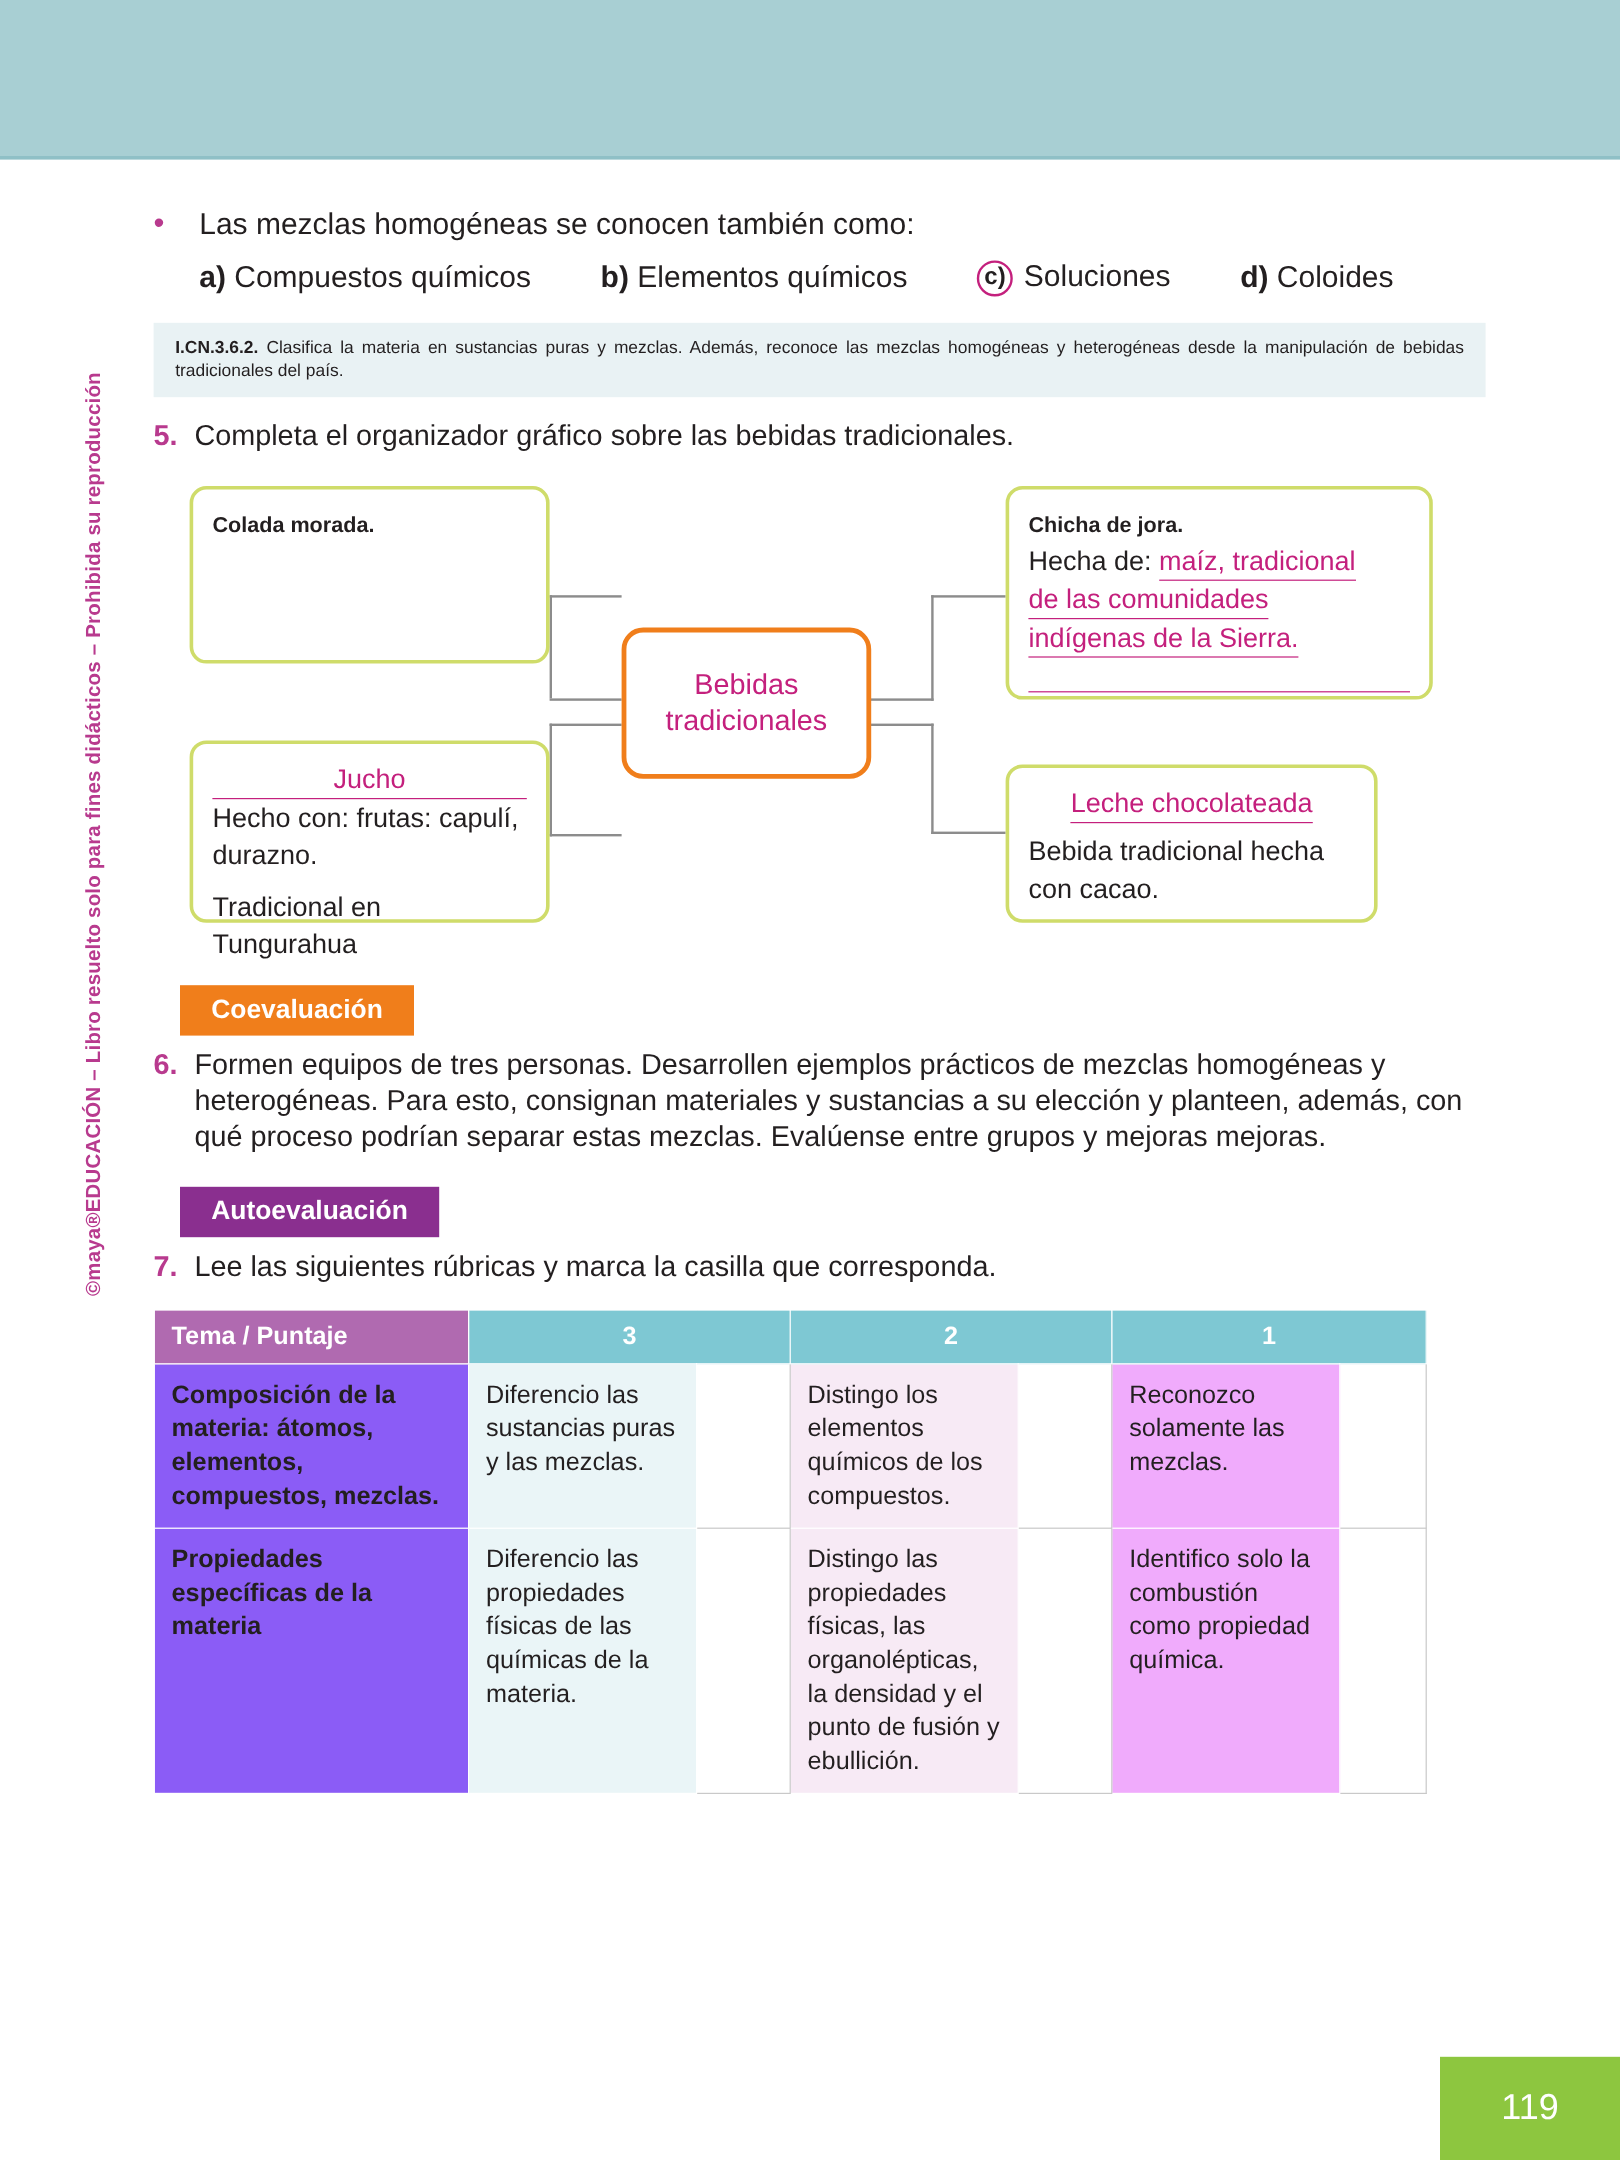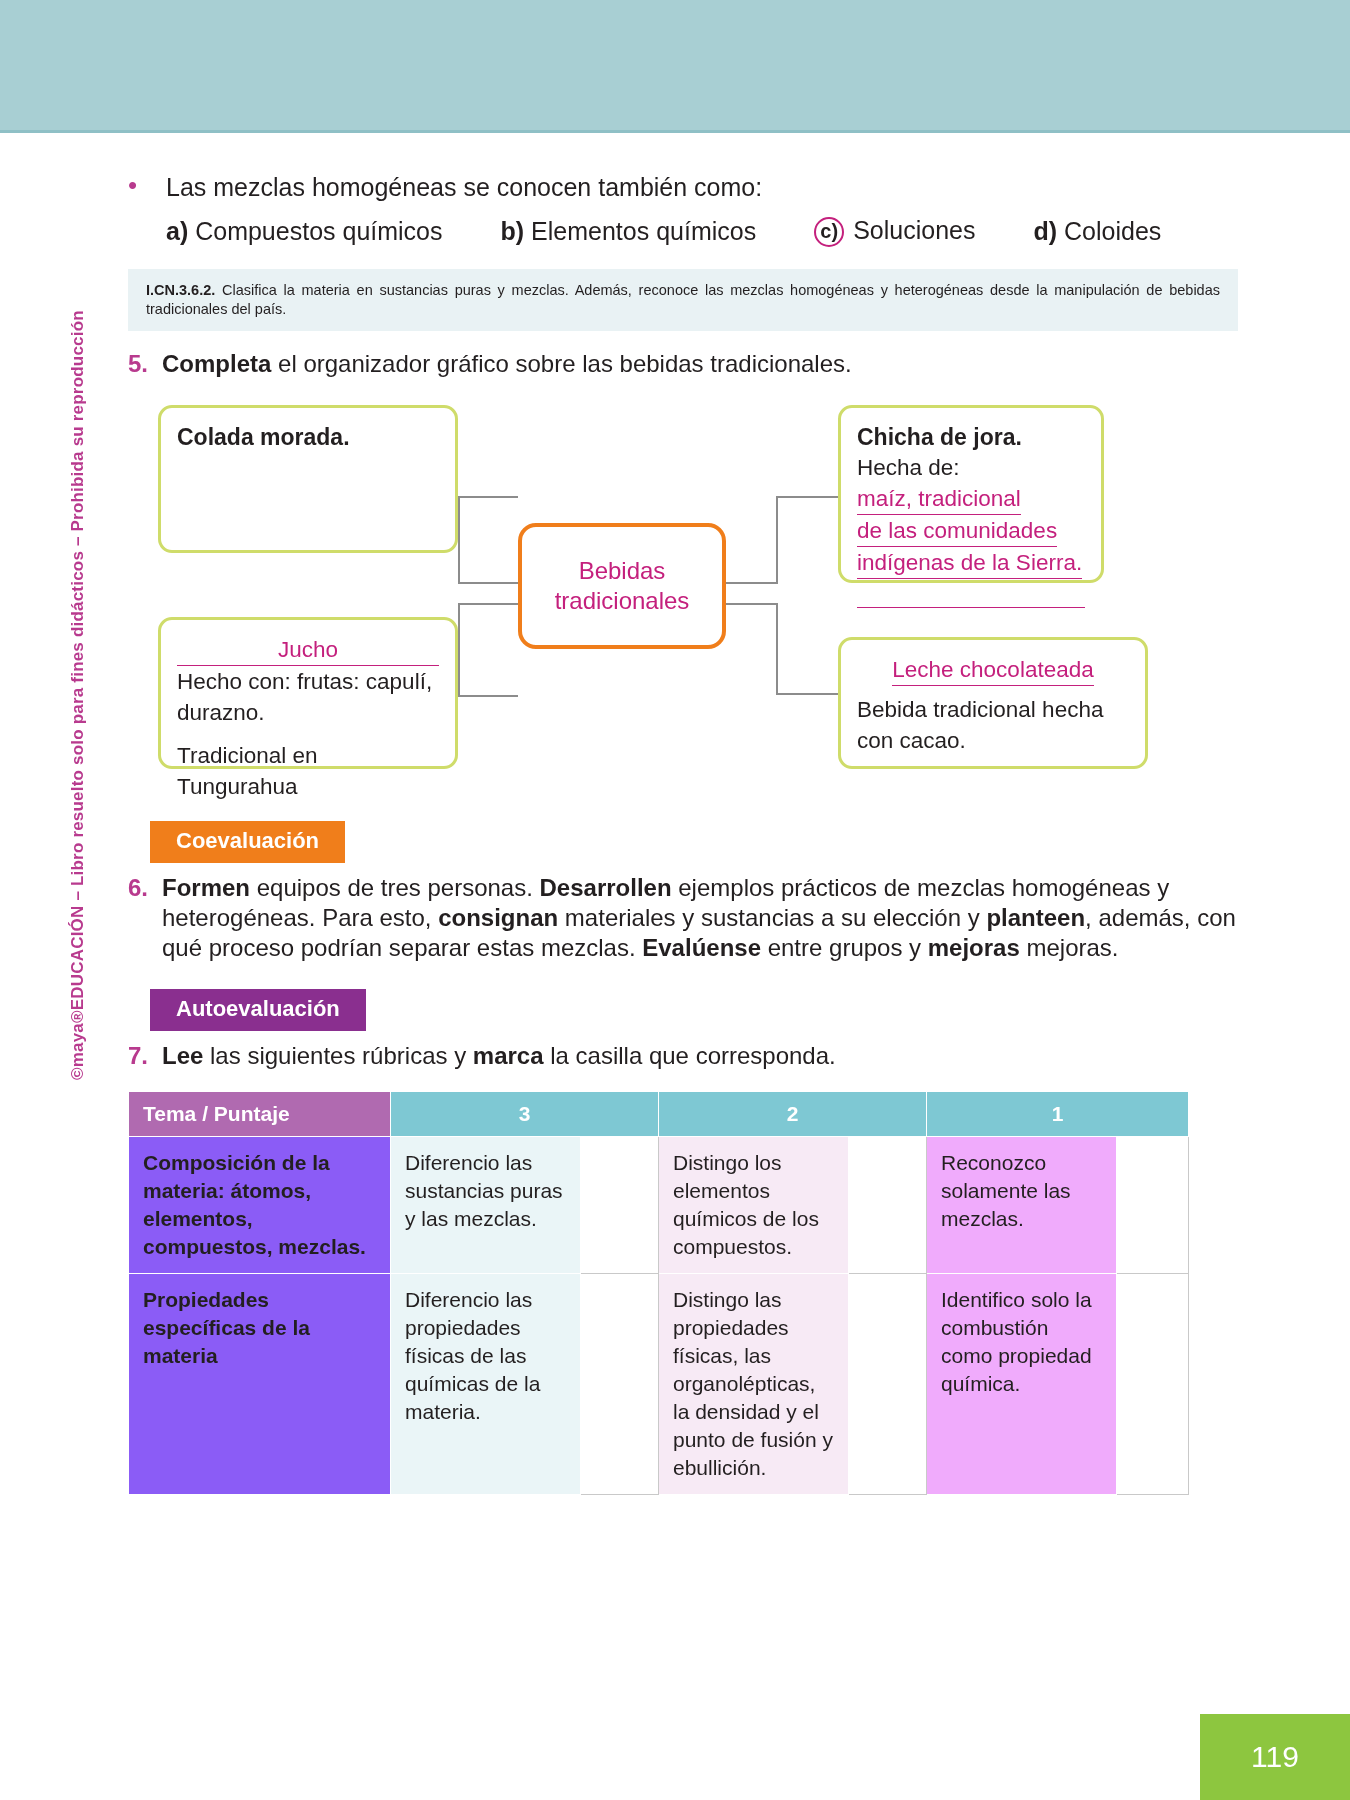--- a/index.html
+++ b/index.html
@@ -37,29 +37,29 @@
   
   .indicator{
     margin-top:22px;background:#e9f2f4;padding:12px 18px 12px 18px;
     font-size:14.5px;line-height:19px;color:#231f20;text-align:justify;
   }
   .indicator b{font-weight:bold;}
 
   
   .instr{display:flex;margin-top:18px;font-size:24px;line-height:30px;}
   .instr .num{color:#b83a8e;font-weight:bold;width:34px;flex:none;}
-  .instr .txt b{font-weight:bold;}
+  .instr .txt b{font-weight:normal;}
 
   
   .diagram{position:relative;height:400px;margin-top:16px;}
   .node{
     position:absolute;border:3px solid #cfdc6a;border-radius:14px;background:#ffffff;
     box-sizing:border-box;padding:14px 16px;
   }
-  .node .title{font-size:23px;line-height:30px;color:#231f20;font-weight:bold;}
+  .node .title{font-size:18px;line-height:30px;color:#231f20;font-weight:bold;}
   .node p{margin:0;font-size:22.5px;line-height:31px;color:#231f20;}
   .ans{color:#c4207d;}
   .ul{border-bottom:1.6px solid #c4207d;display:inline-block;}
   .blankline{display:block;border-bottom:1.6px solid #c4207d;height:28px;}
   .center-node{
     position:absolute;left:390px;top:128px;width:200px;height:118px;
     border:4px solid #f07e1b;border-radius:18px;background:#fff;
     display:flex;align-items:center;text-align:center;
     color:#c4207d;font-size:24px;line-height:30px;
   }
@@ -166,21 +166,21 @@
       </p>
       <p>Hecho con: frutas: capulí,</p>
       <p>durazno.</p>
       <p style="margin-top:12px;">Tradicional en Tungurahua</p>
     </div>
 
     <div class="center-node">
       <span>Bebidas tradicionales</span>
     </div>
 
-    <div class="node" style="left:710px;top:10px;width:266px;height:178px;">
+    <div class="node" style="left:710px;top:10px;width:356px;height:178px;">
       <div class="title">Chicha de jora.</div>
       <p>
         <span>Hecha de:</span>
         <span class="ans ul">maíz, tradicional</span><br>
         <span class="ans ul">de las comunidades</span><br>
         <span class="ans ul">indígenas de la Sierra.</span>
         <span class="blankline"></span>
       </p>
     </div>
 

